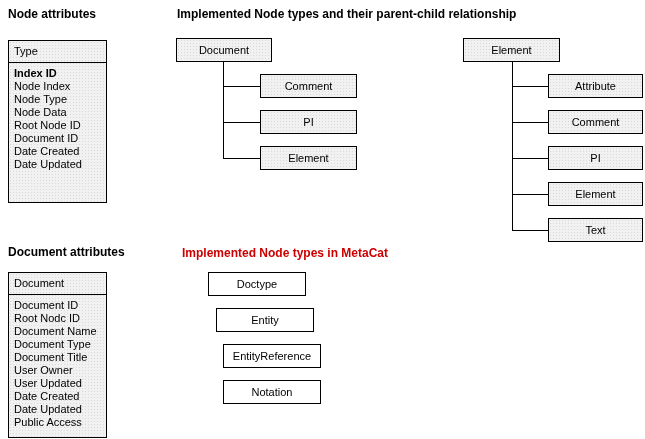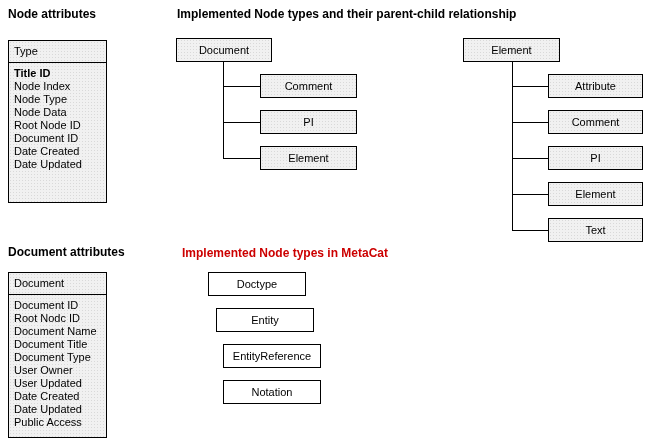--- a/index.html
+++ b/index.html
@@ -54,39 +54,39 @@
 <div class="canvas">
 
   <div class="heading" style="left:8px; top:7px;">Node attributes</div>
   <div class="heading" style="left:177px; top:7px;">Implemented Node types and their parent-child relationship</div>
   <div class="heading" style="left:8px; top:245px;">Document attributes</div>
   <div class="heading red" style="left:182px; top:246px;">Implemented Node types in MetaCat</div>
 
   <div class="attr-table" style="left:8px; top:40px; height:163px;">
     <div class="attr-header">Type</div>
     <div class="attr-body">
-      <div class="attr-row pk">Title ID</div>
+      <div class="attr-row pk">Index ID</div>
       <div class="attr-row">Node Index</div>
       <div class="attr-row">Node Type</div>
       <div class="attr-row">Node Data</div>
       <div class="attr-row">Root Node ID</div>
       <div class="attr-row">Document ID</div>
       <div class="attr-row">Date Created</div>
       <div class="attr-row">Date Updated</div>
     </div>
   </div>
 
   <div class="attr-table" style="left:8px; top:272px; height:166px;">
     <div class="attr-header">Document</div>
     <div class="attr-body">
       <div class="attr-row">Document ID</div>
       <div class="attr-row">Root Nodc ID</div>
       <div class="attr-row">Document Name</div>
+      <div class="attr-row">Document Type</div>
       <div class="attr-row">Document Title</div>
-      <div class="attr-row">Document Type</div>
       <div class="attr-row">User Owner</div>
       <div class="attr-row">User Updated</div>
       <div class="attr-row">Date Created</div>
       <div class="attr-row">Date Updated</div>
       <div class="attr-row">Public Access</div>
     </div>
   </div>
 
   <div class="tbox gray-fill" style="left:176px; top:38px; width:96px;">Document</div>
   <div class="line vline" style="left:223px; top:62px; height:97px;"></div>

